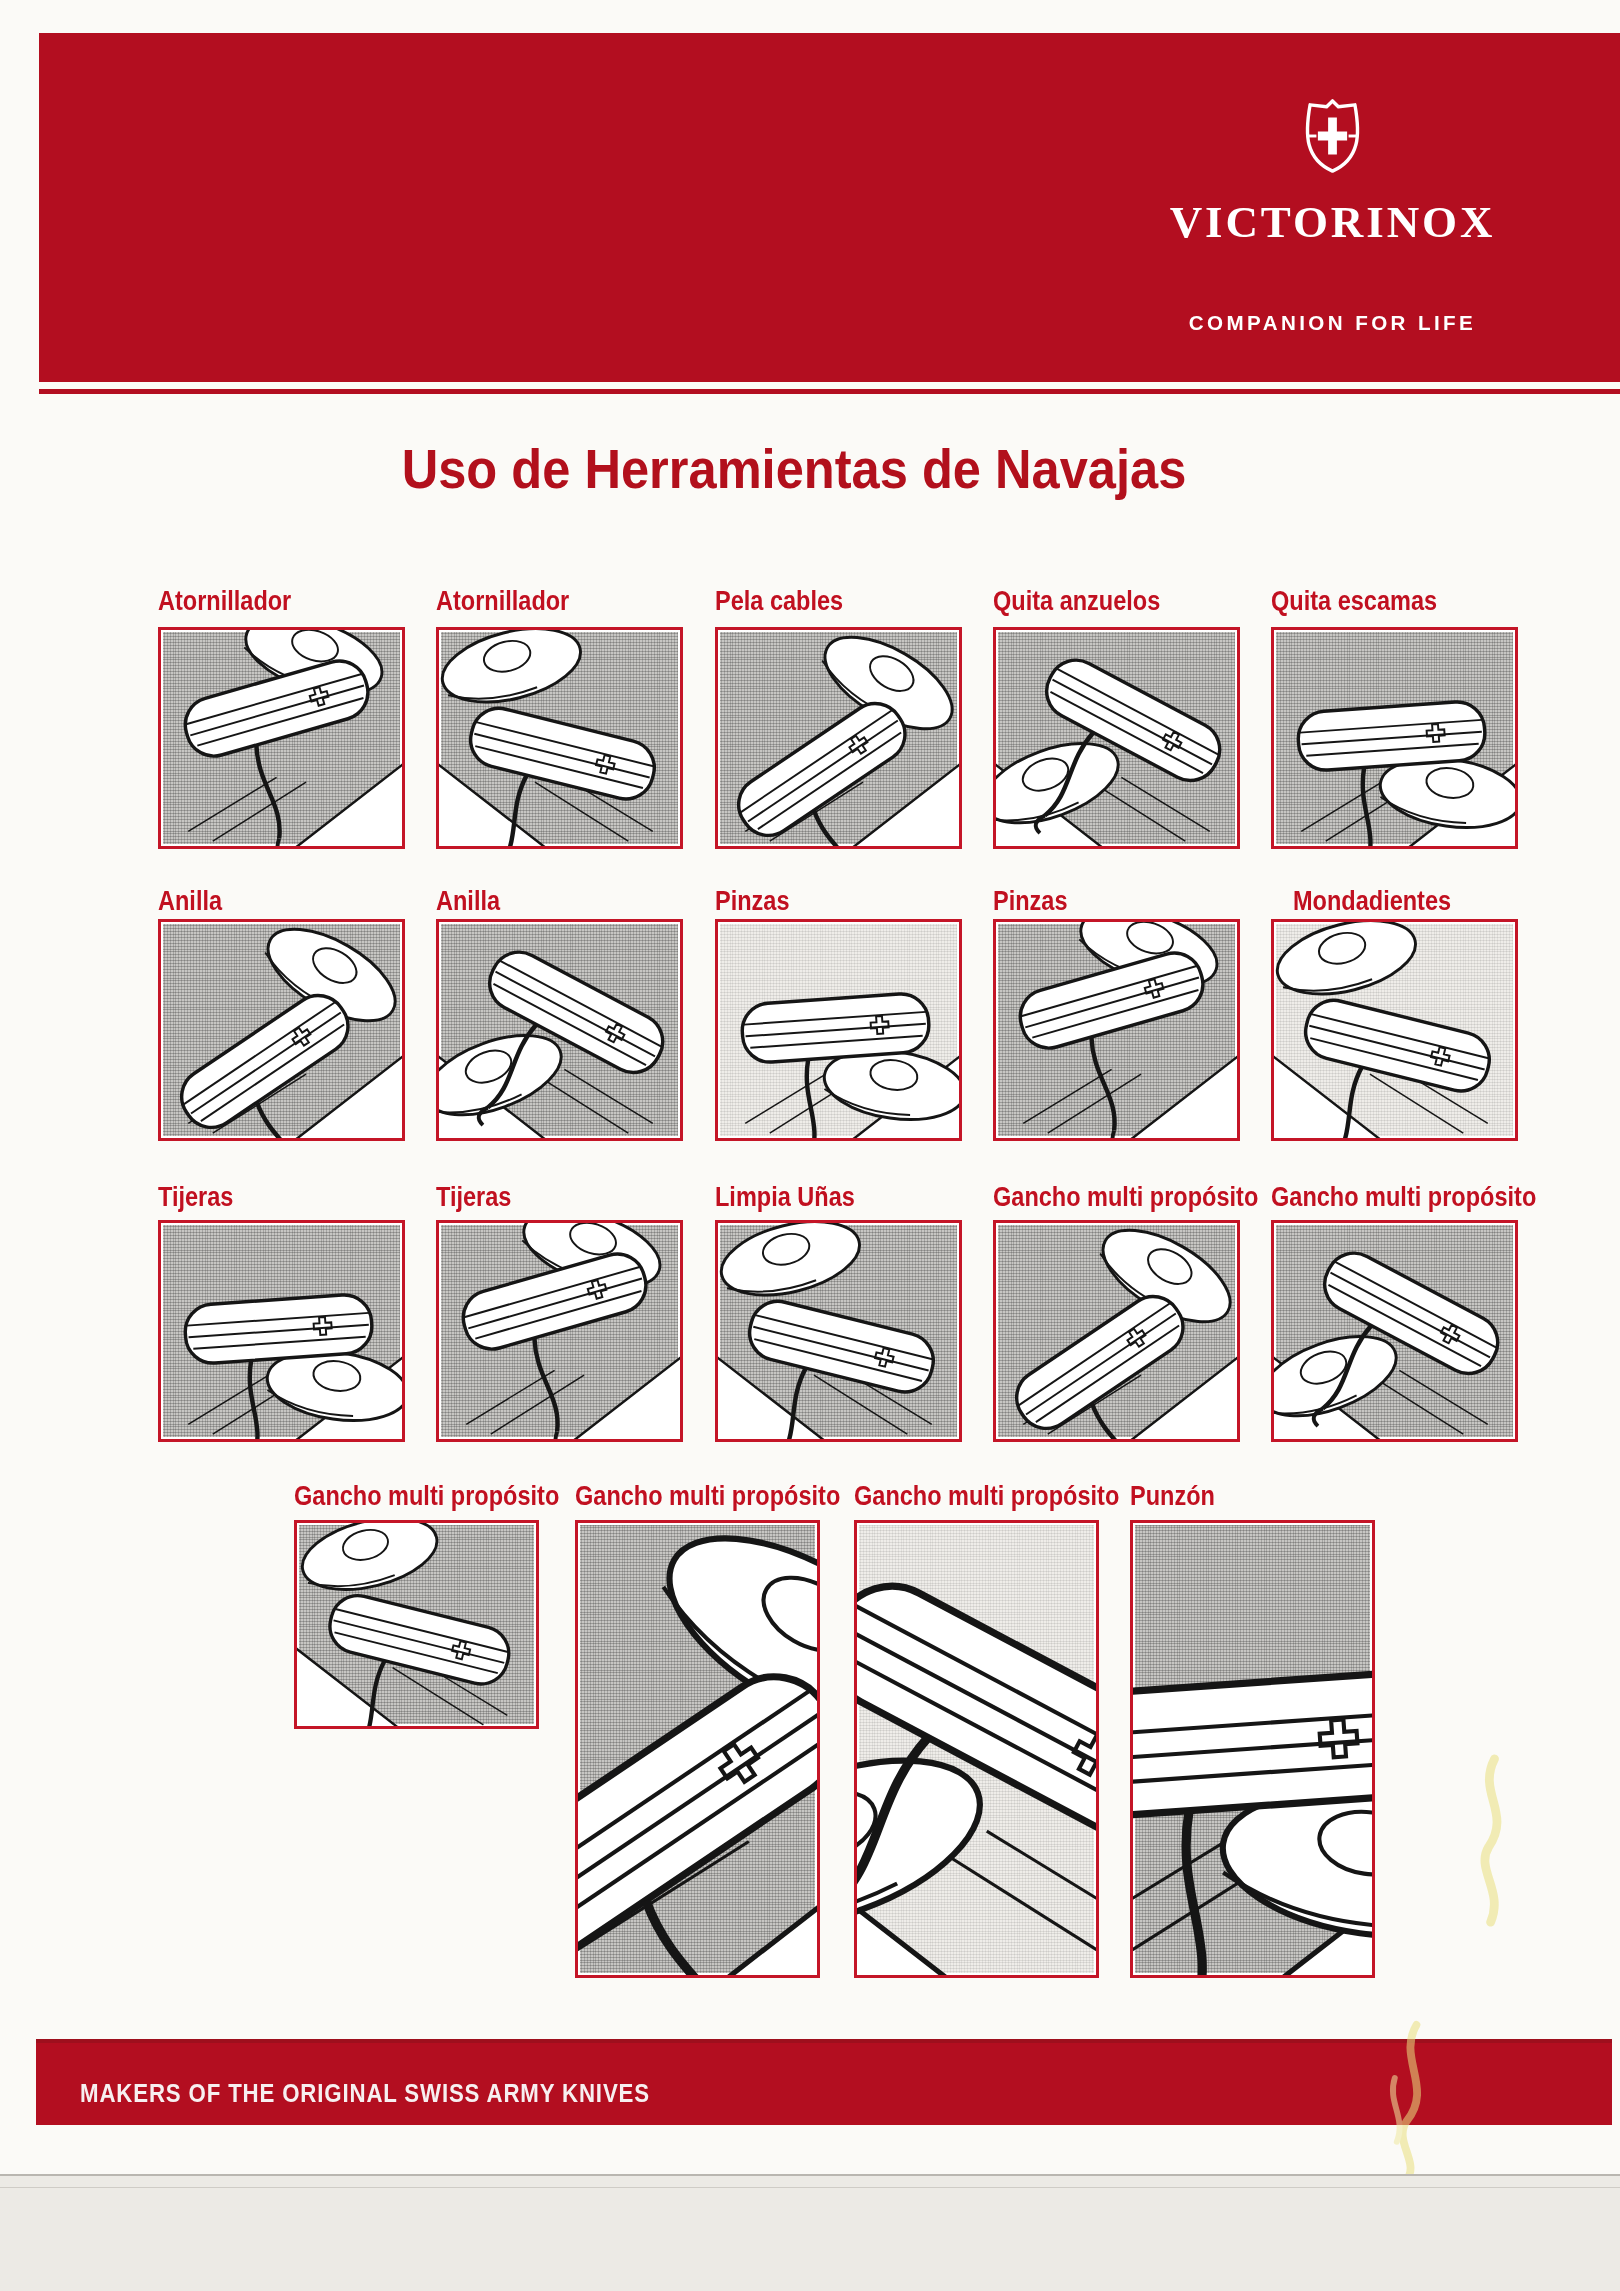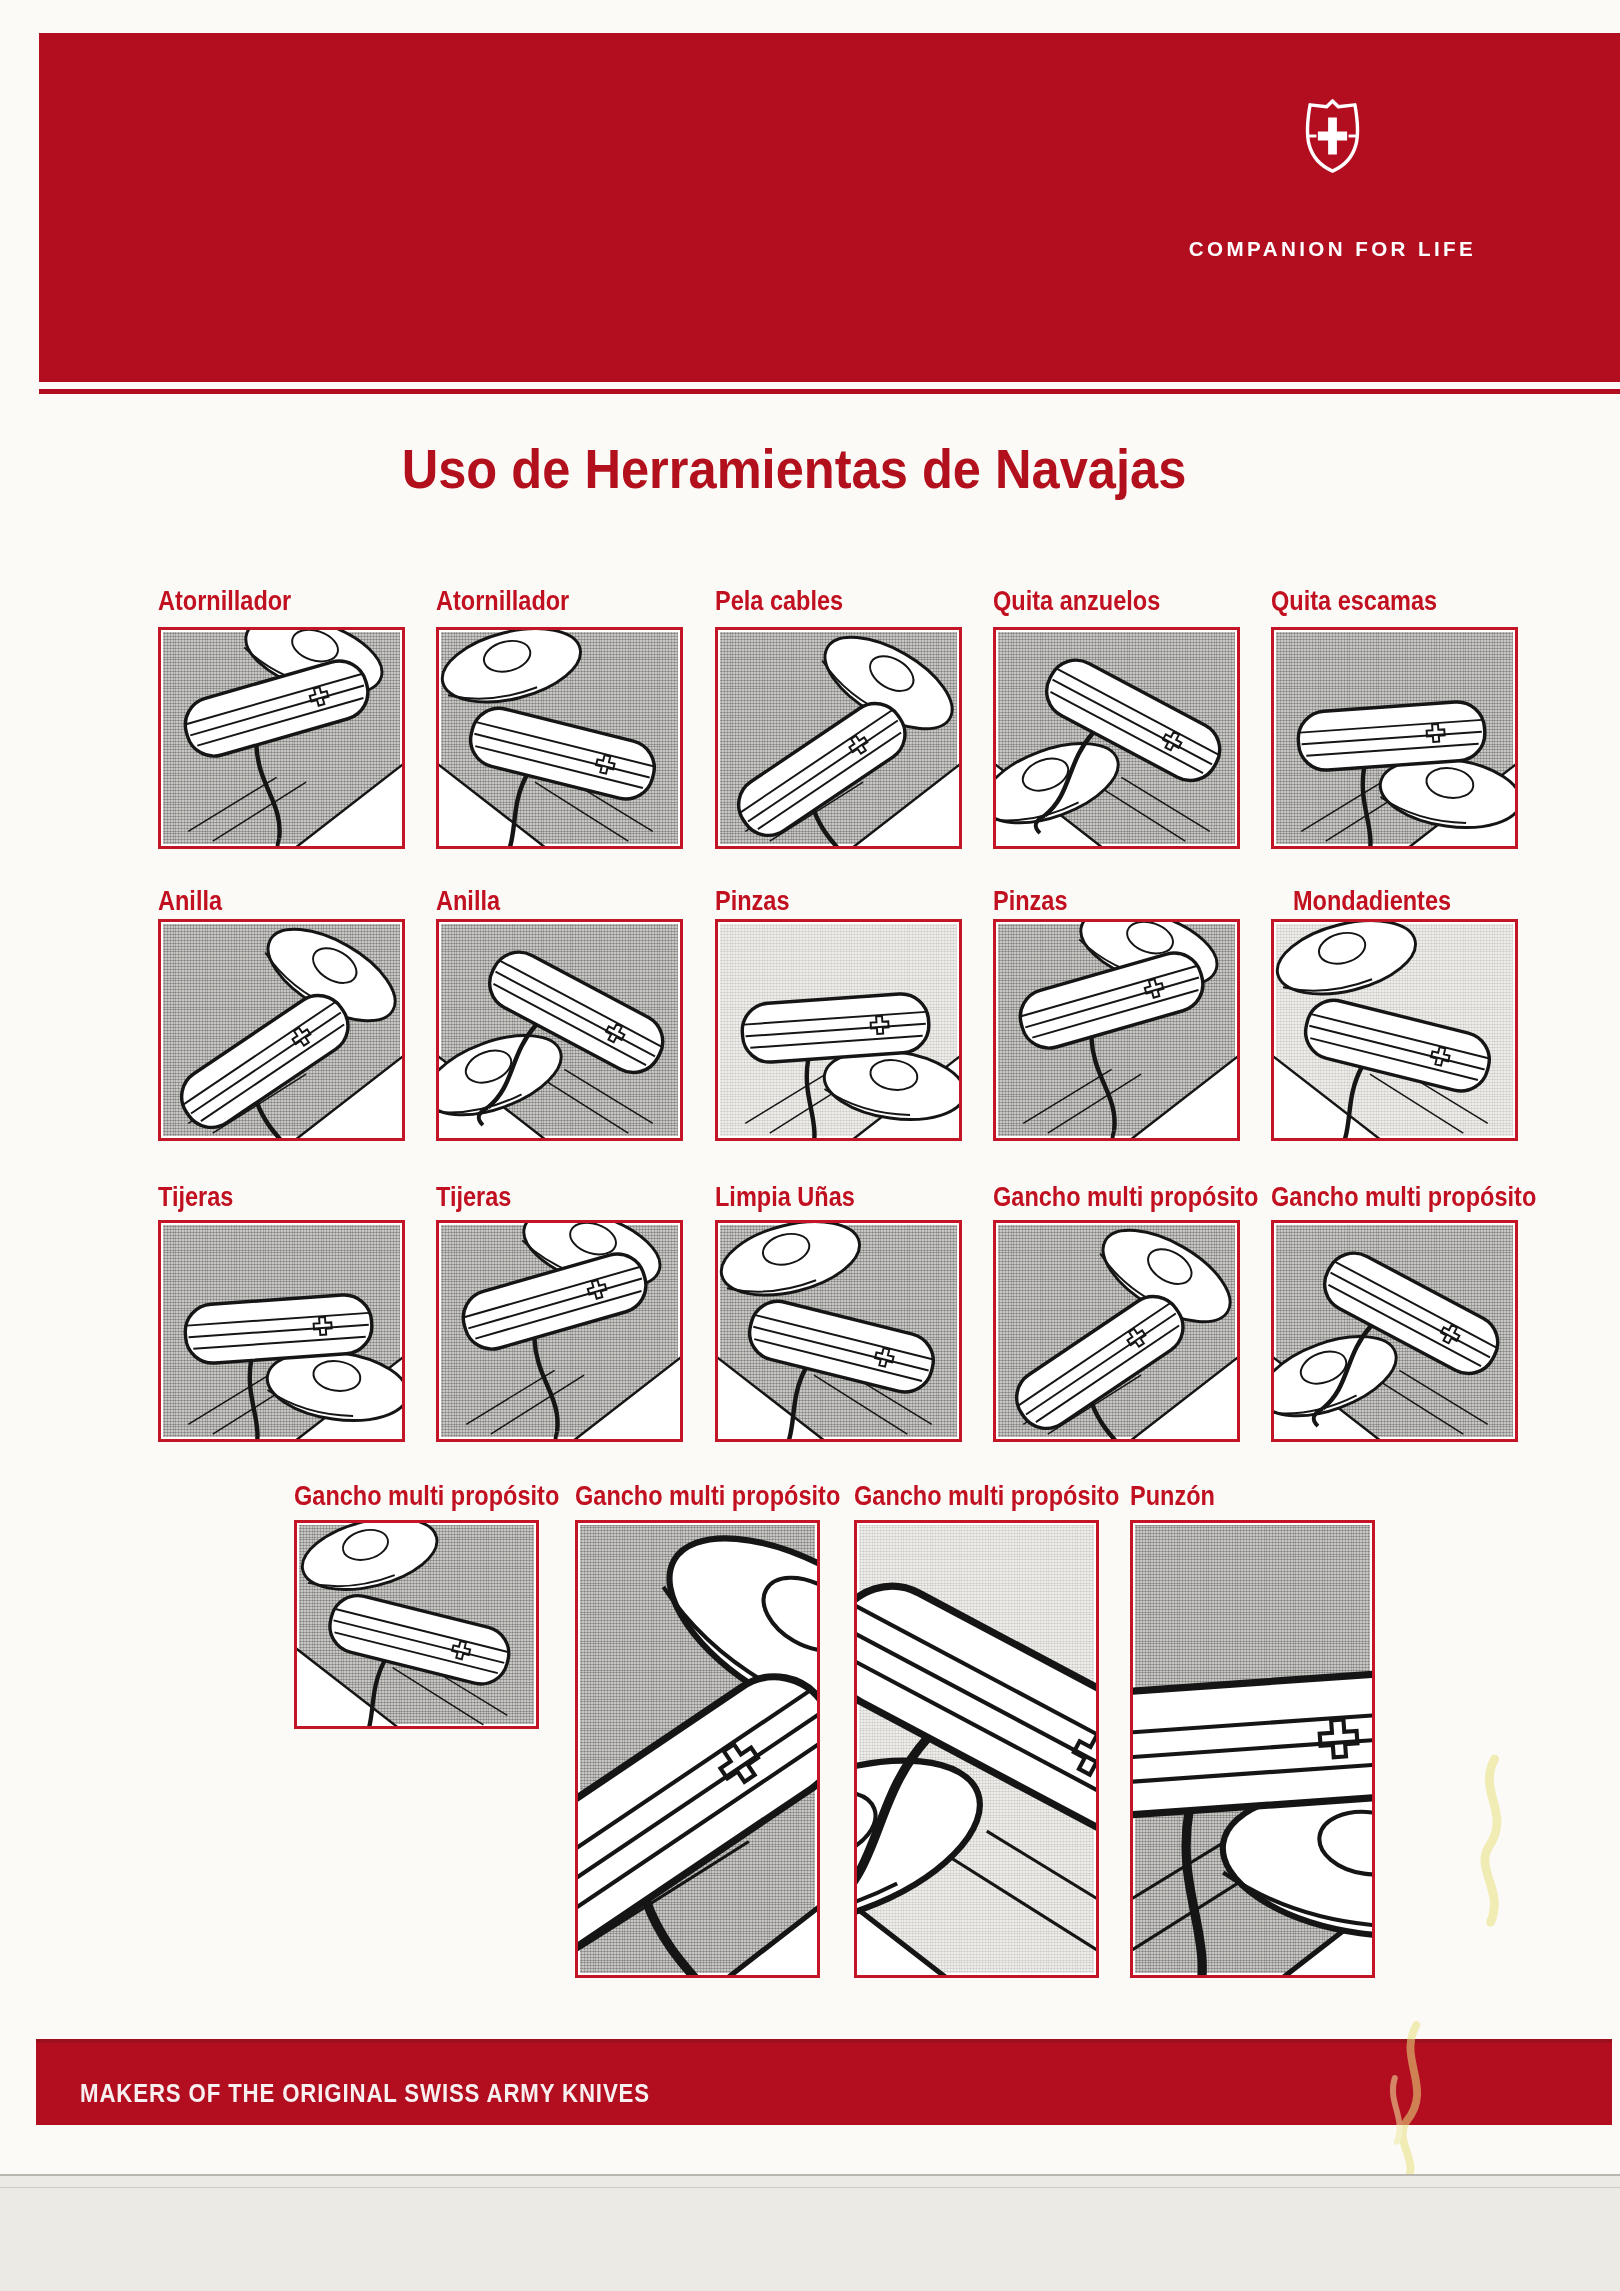--- a/index.html
+++ b/index.html
@@ -102,20 +102,21 @@
   <div id="header-band"></div>
   <div id="header-rule"></div>
 
   <div id="brand-block">
     <svg id="brand-logo" width="63" height="76" viewBox="0 0 64 78" xmlns="http://www.w3.org/2000/svg">
       <path d="M32 3 L26 9 L9 7 C6 24 5 37 8 48 C11.5 61 20.5 70 32 75 C43.5 70 52.5 61 56 48 C59 37 58 24 55 7 L38 9 Z" fill="none" stroke="#ffffff" stroke-width="3.5" stroke-linejoin="round"></path>
       <rect x="6.5" y="37.5" width="9" height="3" fill="#ffffff"></rect>
       <rect x="48.5" y="37.5" width="9" height="3" fill="#ffffff"></rect>
       <path d="M27.5 20 h9 v14.5 h10.5 v9 H36.5 V58 h-9 V43.5 H17 v-9 h10.5 Z" fill="#ffffff"></path>
     </svg>
+    <div id="brand-wordmark">VICTORINOX</div>
     <div id="brand-tagline">COMPANION FOR LIFE</div>
   </div>
 
   <div id="page-title">Uso de Herramientas de Navajas</div>
 
   <div id="tool-grid">
       <div class="tool-label" style="left: 150px; top: 585px;"><span>Atornillador</span></div>
       <div class="tool-panel art-v0" style="left: 150px; top: 627px; width: 247px; height: 222px;">
         <svg viewBox="0 0 250 220" preserveAspectRatio="xMidYMid slice" xmlns="http://www.w3.org/2000/svg">
     <g class="g-wedge">

